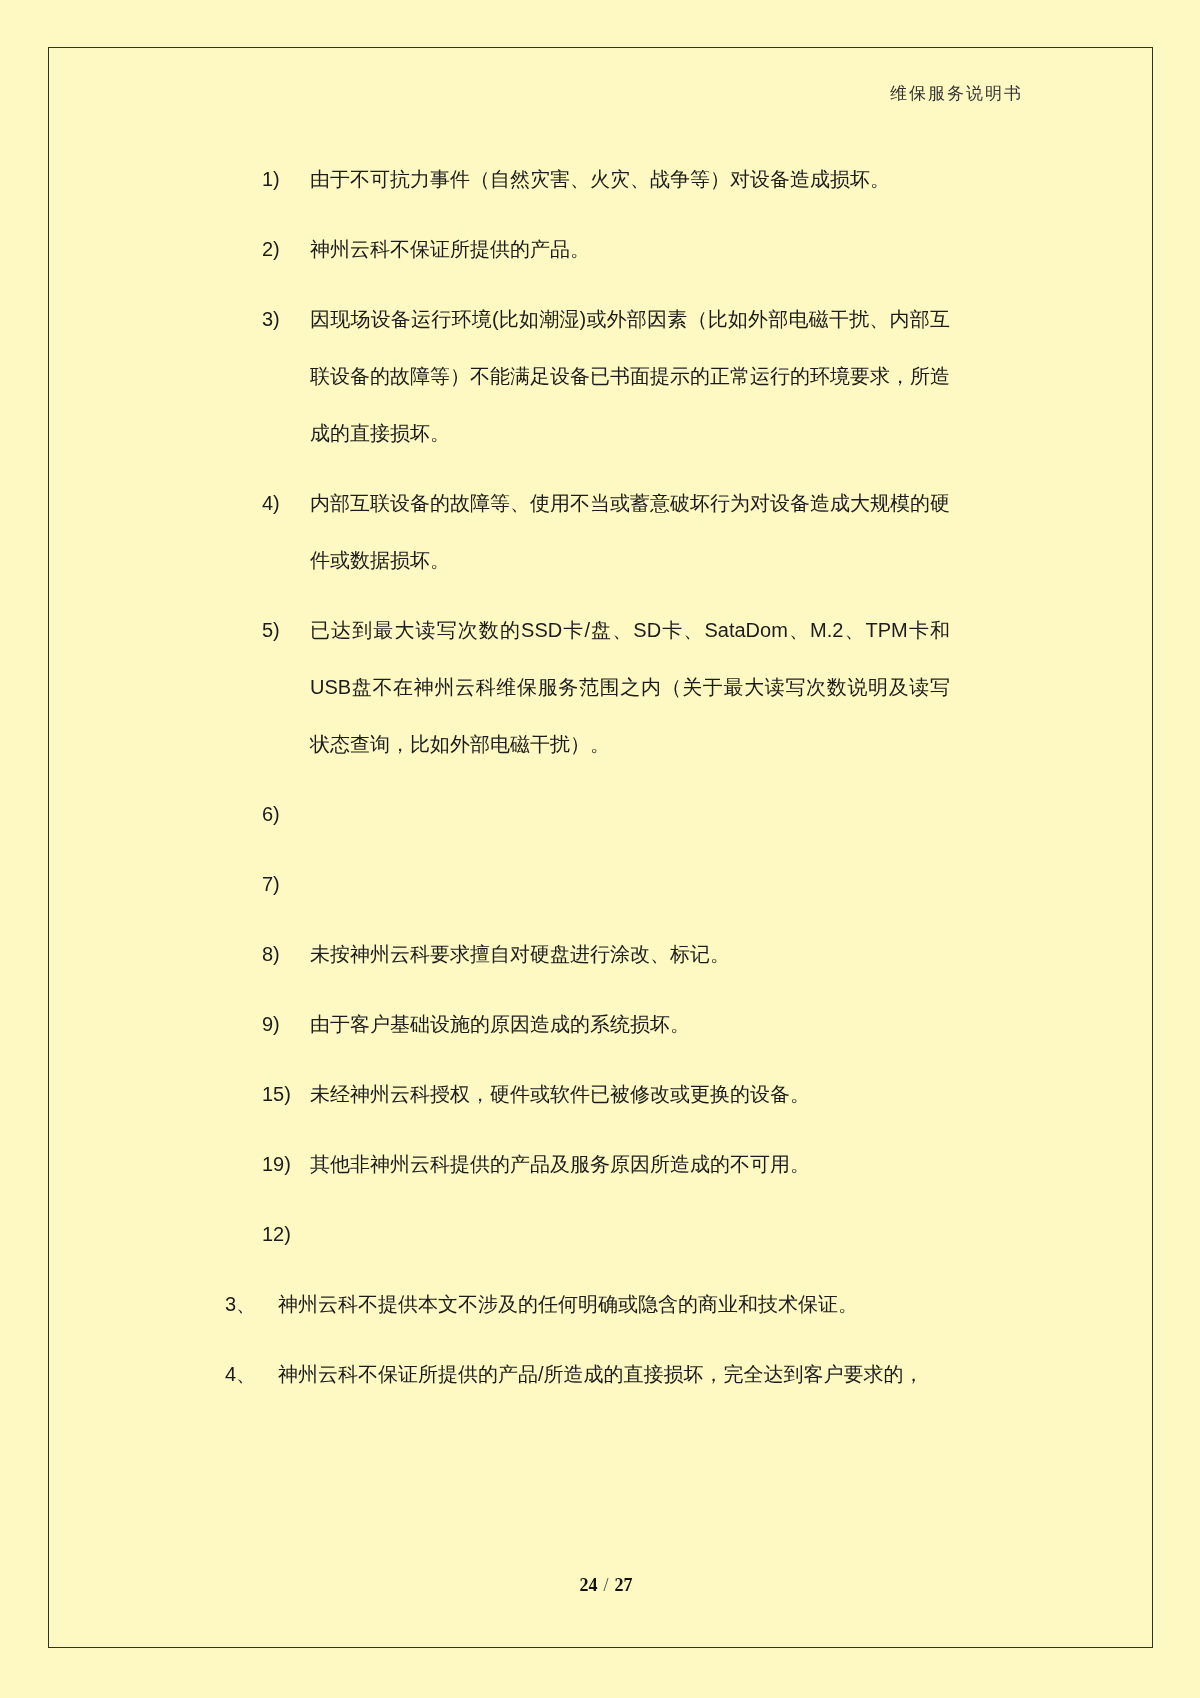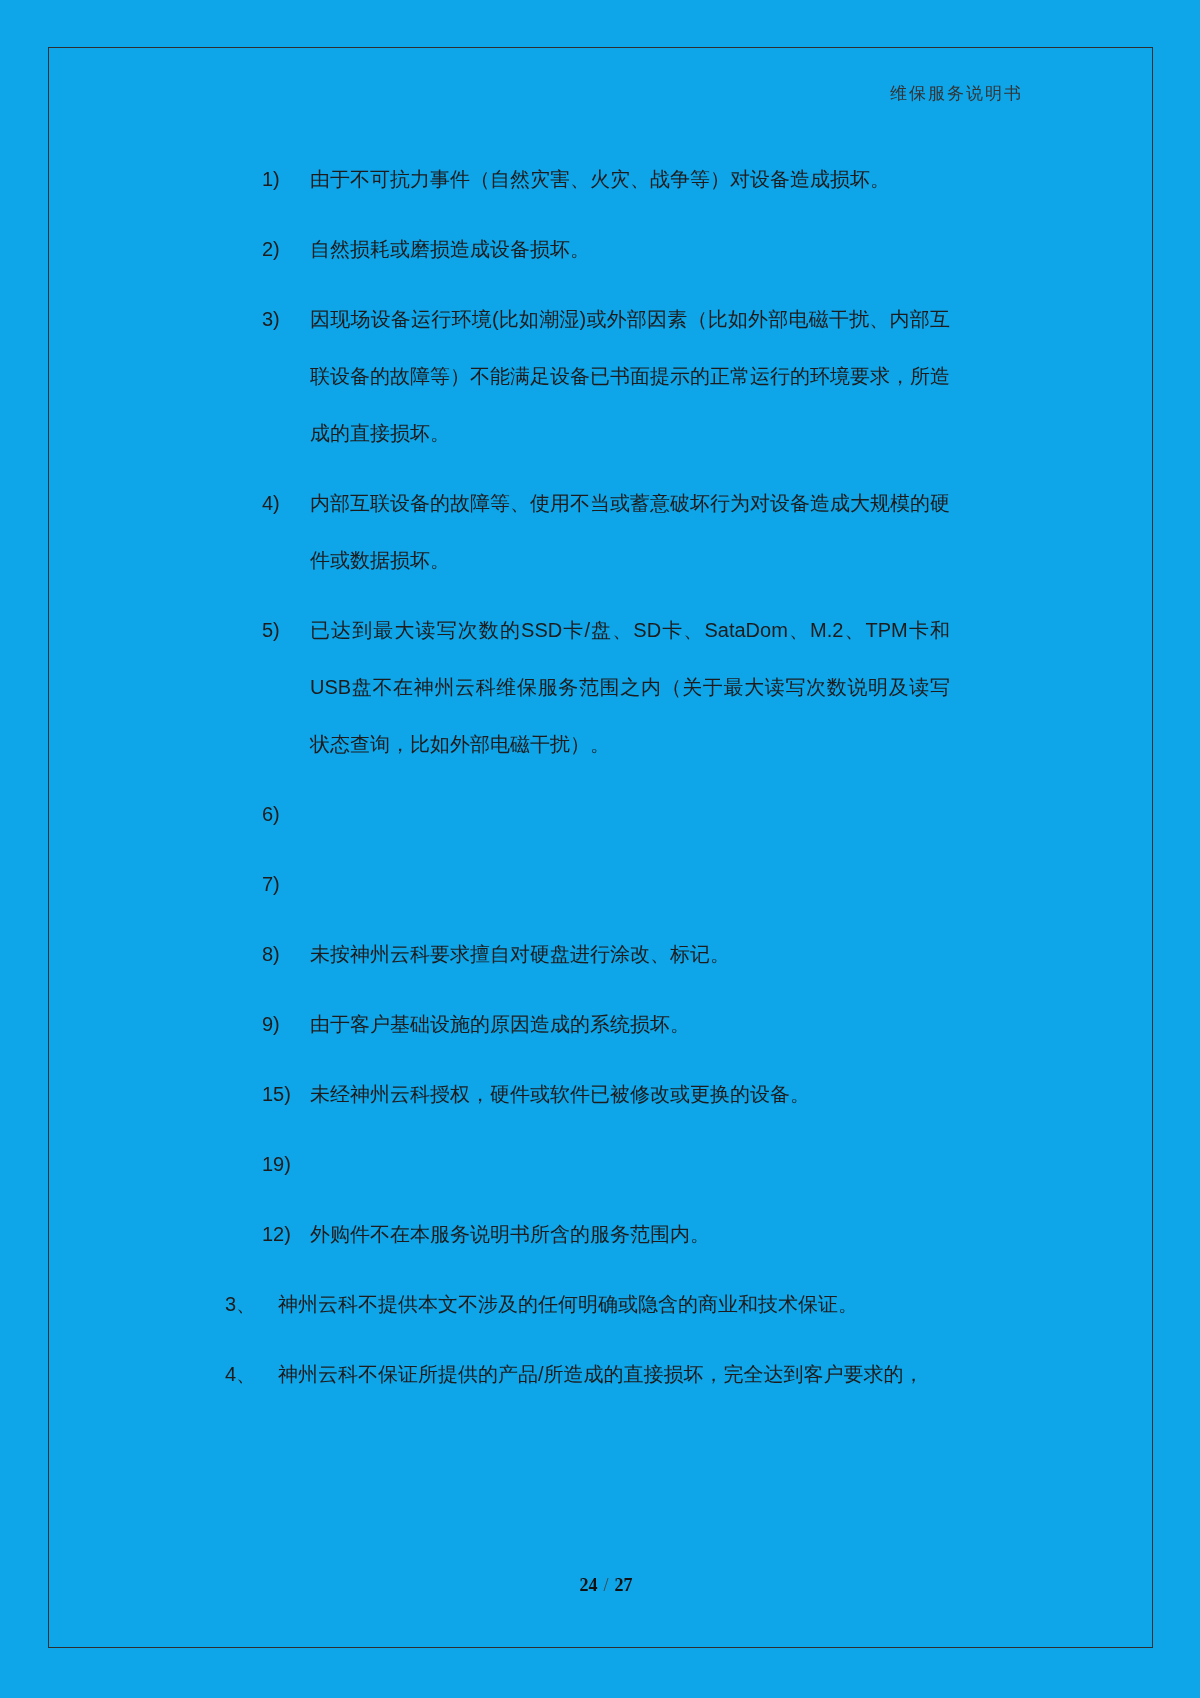--- a/index.html
+++ b/index.html
@@ -8,21 +8,21 @@
     width: 1200px;
     height: 1698px;
     position: relative;
     font-family: "Liberation Sans", sans-serif;
     color: #1c1c1c;
     overflow: hidden;
   }
   .sheet {
     position: absolute;
     inset: 0;
-    background: #0ea5e9;
+    background: #fef9c3;
   }
   .frame {
     position: absolute;
     left: 48px;
     top: 47px;
     right: 47px;
     bottom: 50px;
     border: 1.5px solid #2f2f2f;
     pointer-events: none;
   }
@@ -85,21 +85,21 @@
   </div>
 
   <div class="content">
 
     <div class="item level2">
       <span class="num">1)</span>
       <div class="txt">由于不可抗力事件（自然灾害、火灾、战争等）对设备造成损坏。</div>
     </div>
     <div class="item level2">
       <span class="num">2)</span>
-      <div class="txt">自然损耗或磨损造成设备损坏。</div>
+      <div class="txt">神州云科不保证所提供的产品。</div>
     </div>
     <div class="item level2">
       <span class="num">3)</span>
       <div class="txt">因现场设备运行环境(比如潮湿)或外部因素（比如外部电磁干扰、内部互联设备的故障等）不能满足设备已书面提示的正常运行的环境要求，所造成的直接损坏。</div>
     </div>
     <div class="item level2">
       <span class="num">4)</span>
       <div class="txt">内部互联设备的故障等、使用不当或蓄意破坏行为对设备造成大规模的硬件或数据损坏。</div>
     </div>
     <div class="item level2">
@@ -119,24 +119,24 @@
     <div class="item level2">
       <span class="num">9)</span>
       <div class="txt">由于客户基础设施的原因造成的系统损坏。</div>
     </div>
     <div class="item level2">
       <span class="num">15)</span>
       <div class="txt">未经神州云科授权，硬件或软件已被修改或更换的设备。</div>
     </div>
     <div class="item level2">
       <span class="num">19)</span>
+      <div class="txt">其他非神州云科提供的产品及服务原因所造成的不可用。</div>
     </div>
     <div class="item level2">
       <span class="num">12)</span>
-      <div class="txt">外购件不在本服务说明书所含的服务范围内。</div>
     </div>
 
     <div class="item level1">
       <span class="num">3、</span>
       <div class="txt">神州云科不提供本文不涉及的任何明确或隐含的商业和技术保证。</div>
     </div>
     <div class="item level1">
       <span class="num">4、</span>
       <div class="txt">神州云科不保证所提供的产品/所造成的直接损坏，完全达到客户要求的，</div>
     </div>

